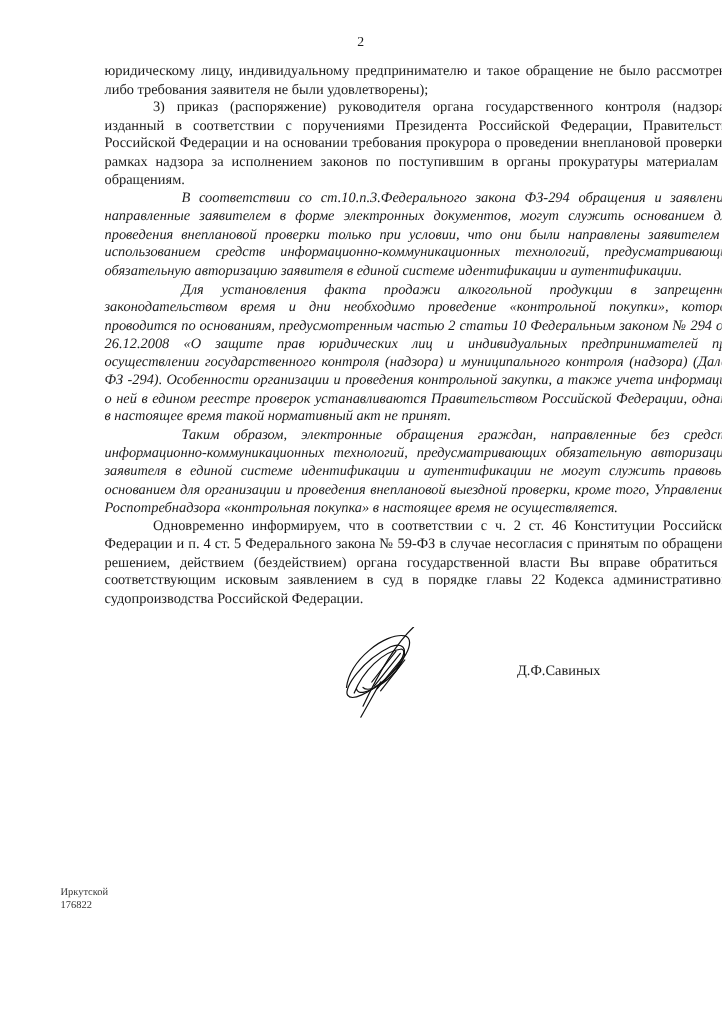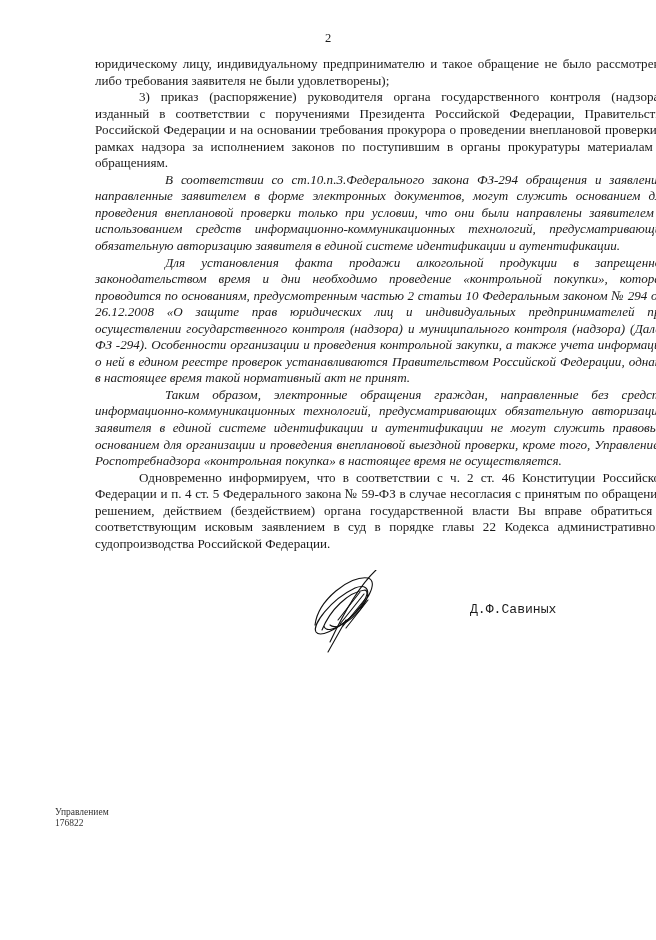--- a/index.html
+++ b/index.html
@@ -16,21 +16,21 @@
   .body-text {
     position: absolute; left: 55px; top: 56px; width: 572px;
     font-size: 13.1px; line-height: 16.55px; margin-left: 40px;
   }
   .body-text p {
     margin: 0; text-align: justify; text-align-last: left;
   }
   .indent { text-indent: 44px; }
   .indent-wide { text-indent: 70px; font-style: italic; }
   .signature-block {
-    position: absolute; left: 300px; top: 570px; width: 300px; height: 90px; font-family: Liberation Mono, monospace;
+    position: absolute; left: 300px; top: 570px; width: 300px; height: 90px;
   }
   .signature { position: absolute; left: 10px; top: 0; width: 80px; height: 90px; }
   .signer-name {
     position: absolute; left: 170px; top: 32px; font-size: 13.1px; white-space: nowrap;
   }
   .executor {
     position: absolute; left: 55px; top: 807px; font-size: 9.5px; line-height: 11px; color: #333;
   }
 </style>
 </head>
@@ -55,16 +55,16 @@
         <path d="M12 60 C 20 40, 38 22, 55 20 C 62 22, 50 40, 35 52 C 25 60, 15 62, 14 56"></path>
         <path d="M28 50 L 50 22 M 30 54 L 54 24 M 33 56 L 56 28 M 36 58 L 58 30"></path>
         <path d="M20 72 C 35 40, 50 15, 66 0"></path>
         <path d="M18 82 L 36 50"></path>
       </g>
     </svg>
     <div class="signer-name">Д.Ф.Савиных</div>
   </div>
 
   <div class="executor">
-    <div>Управлением</div>
+    <div>Иркутской</div>
     <div>176822</div>
   </div>
 </div>
 
 </body></html>

